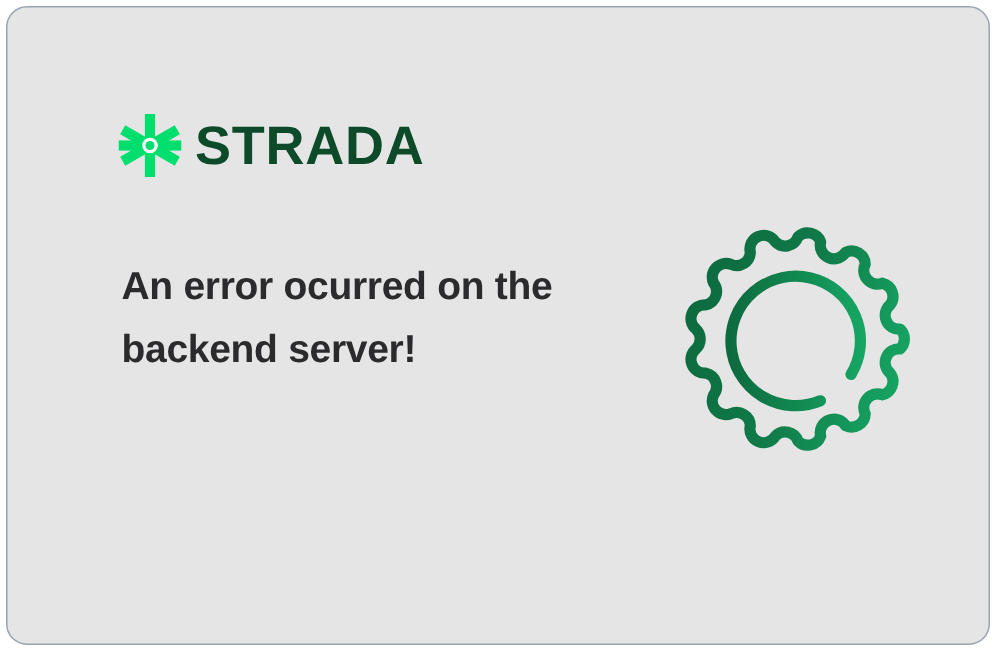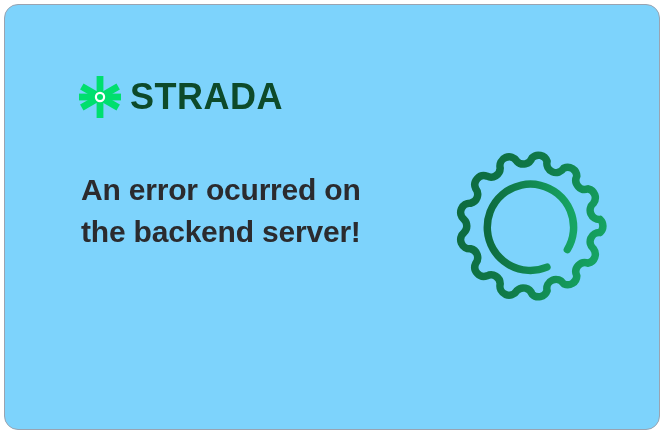--- a/index.html
+++ b/index.html
@@ -55,21 +55,21 @@
     font-family: "Liberation Sans", "DejaVu Sans", sans-serif;
   }
 
   
   .headline {
     position: absolute;
     left: 76px;
     top: 164px;
     width: 300px;
     margin: 0;
-    font-size: 30px;
+    font-size: 26px;
     font-weight: 700;
     line-height: 42px;
     letter-spacing: -0.2px;
     color: #2b2b2e;
     font-family: "Liberation Sans", "DejaVu Sans", sans-serif;
   }
 
   
   .illustration {
     position: absolute;
@@ -80,21 +80,21 @@
   }
   .illustration svg {
     display: block;
     width: 100%;
     height: 100%;
   }
 </style>
 </head>
 <body>
 
-<div class="card" style="background: #7dd3fc; border-color: rgb(154, 163, 176);">
+<div class="card" style="background: #e5e5e5; border-color: rgb(154, 163, 176);">
 
   <div class="brand">
     <span class="brand-mark-wrap">
       <svg class="brand-mark" viewBox="0 0 42 42" aria-hidden="true">
         <g id="mark-g" fill="#00DF6E">
 
           <rect x="0" y="17.6" width="42" height="6.8" rx="0" fill="#00DF6E"></rect>
 
           <rect x="17.6" y="0" width="6.8" height="42" rx="0" fill="#00DF6E"></rect>
 

